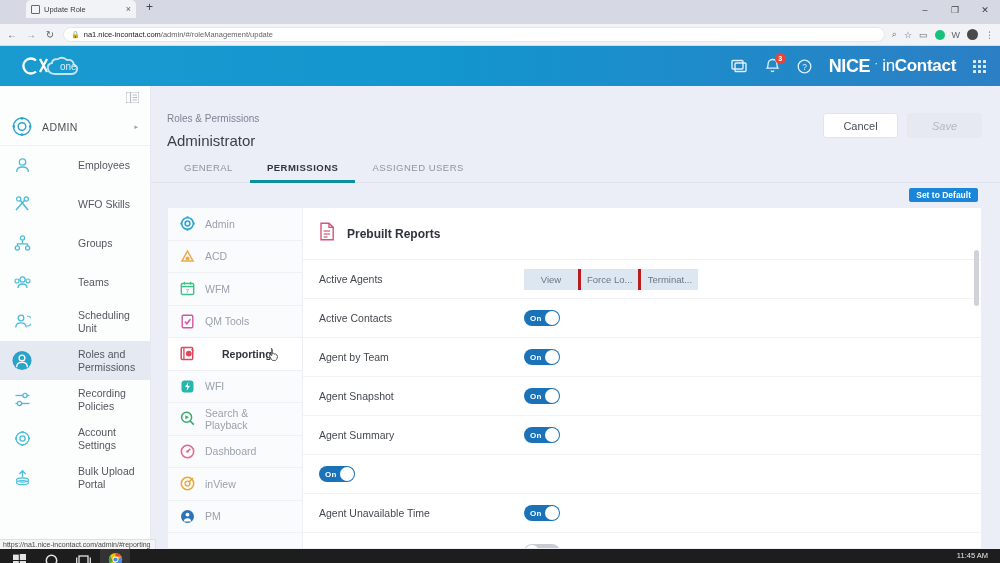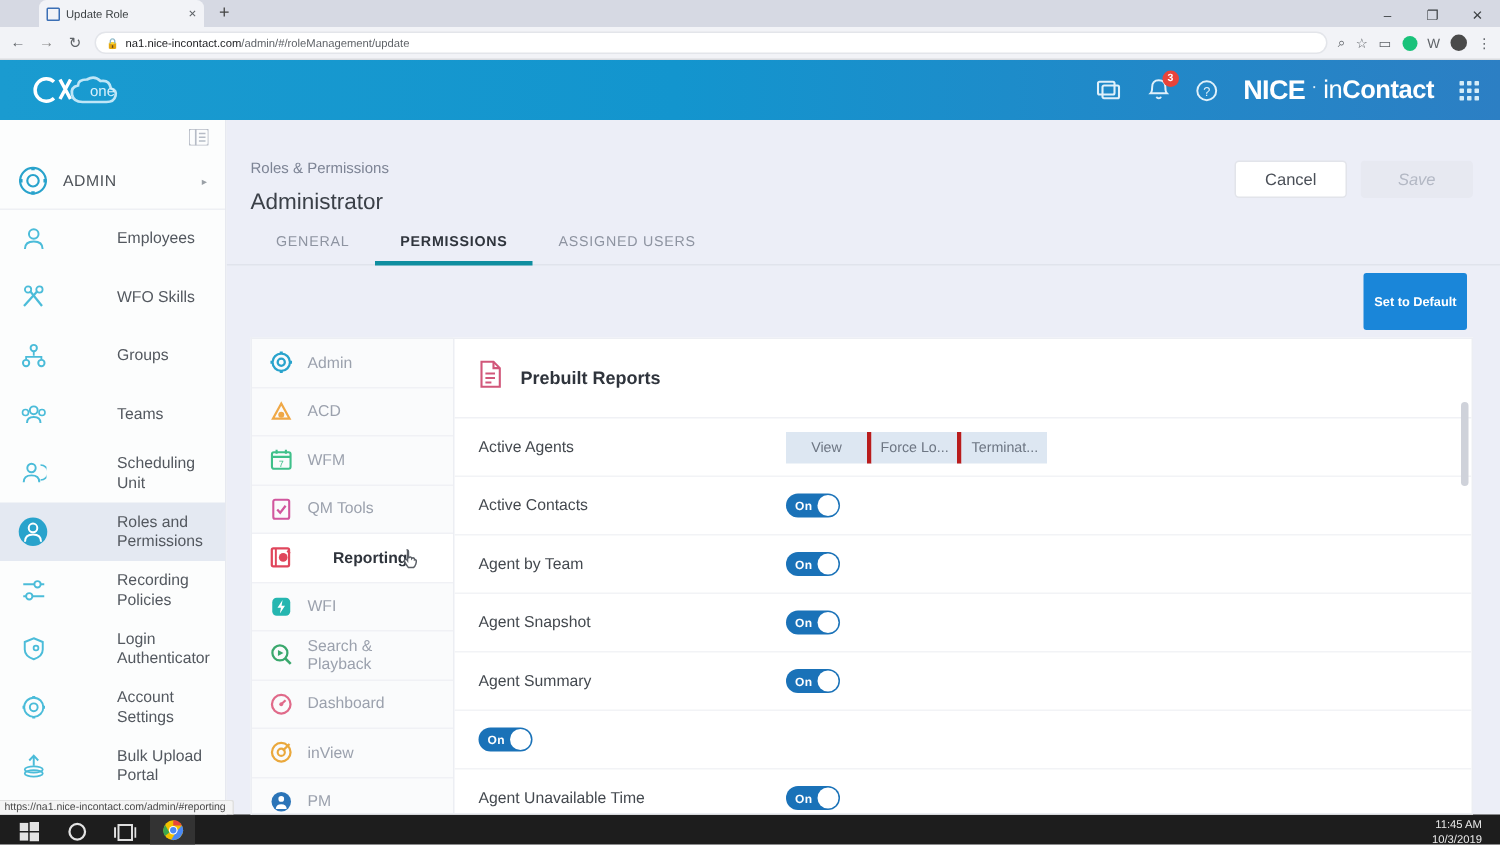--- a/index.html
+++ b/index.html
@@ -4,22 +4,22 @@
 <style>
   * { box-sizing: border-box; margin: 0; padding: 0; }
   html, body {
     width: 1000px; height: 563px;
     font-family: "Liberation Sans", sans-serif;
     overflow: hidden; background: #fff;
   }
 
   
   .browser-tabstrip {
-    height: 18px; background: #d6d9e3;
-    display: flex; align-items: center; position: relative;
+    height: 24px; background: #d6d9e3;
+    display: flex; align-items: flex-start; position: relative;
   }
   .tab {
     height: 18px; width: 110px; background: #f2f3f7;
     border-radius: 5px 5px 0 0; display: flex; align-items: center;
     padding: 0 5px; gap: 4px; margin-left: 26px;
   }
   .tab-favicon {
     width: 9px; height: 9px; border: 1.6px solid #3b6fb5;
     border-radius: 1px; flex: none;
   }
@@ -157,21 +157,21 @@
     content: ''; position: absolute; left: 0; right: 0; bottom: -1px;
     height: 3px; background: #0f8ea0;
   }
 
   .defaults-row {
     display: flex; justify-content: flex-end;
     padding: 5px 22px 5px 0;
   }
   .badge-default {
     background: #1a86d9; color: #fff; font-size: 8.5px;
-    padding: 14px 7px; border-radius: 2px; font-weight: bold;
+    padding: 2px 7px; border-radius: 2px; font-weight: bold;
   }
 
   .panels { display: flex; flex: 1; padding: 0 18px 0 16px; min-height: 0; gap: 0; }
 
   
   .cat-list {
     width: 135px; flex: none; background: #fafbfc;
     border: 1px solid #eceef3; border-right: none;
     overflow: hidden;
   }
@@ -441,29 +441,20 @@
               <line x1="1.5" y1="4.5" x2="15.5" y2="4.5"></line>
               <line x1="1.5" y1="12.5" x2="15.5" y2="12.5"></line>
             </g>
             <circle cx="11" cy="4.5" r="2.1" fill="#fff" stroke="#4bbcd9" stroke-width="1.3"></circle>
             <circle cx="5.5" cy="12.5" r="2.1" fill="#fff" stroke="#4bbcd9" stroke-width="1.3"></circle>
           </svg>
       </span>
       <span class="lbl">Recording Policies</span>
     </div>
 
-    <div class="rail-item">
-      <span class="rail-ico">
-        <svg width="17" height="17" viewBox="0 0 17 17">
-            <path d="M8.5 1.5 L14.5 4 v5 q0 4.5 -6 6.5 q-6 -2 -6 -6.5 V4 z" fill="none" stroke="#4bbcd9" stroke-width="1.3"></path>
-            <circle cx="10" cy="8" r="1.6" fill="none" stroke="#4bbcd9" stroke-width="1.2"></circle>
-          </svg>
-      </span>
-      <span class="lbl">Login Authenticator</span>
-    </div>
 
     <div class="rail-item">
       <span class="rail-ico">
         <svg width="17" height="17" viewBox="0 0 17 17">
             <circle cx="8.5" cy="8.5" r="6.4" fill="none" stroke="#4bbcd9" stroke-width="1.3"></circle>
             <circle cx="8.5" cy="8.5" r="2.6" fill="none" stroke="#4bbcd9" stroke-width="1.3"></circle>
             <g stroke="#4bbcd9" stroke-width="2">
               <line x1="8.5" y1="1" x2="8.5" y2="2.6"></line>
               <line x1="8.5" y1="14.4" x2="8.5" y2="16"></line>
               <line x1="1" y1="8.5" x2="2.6" y2="8.5"></line>

